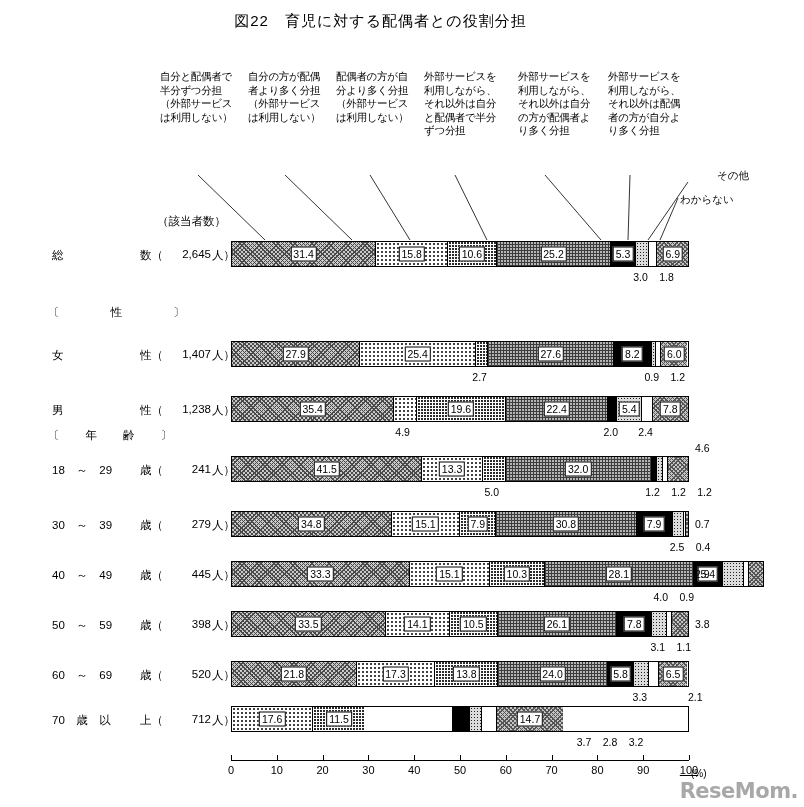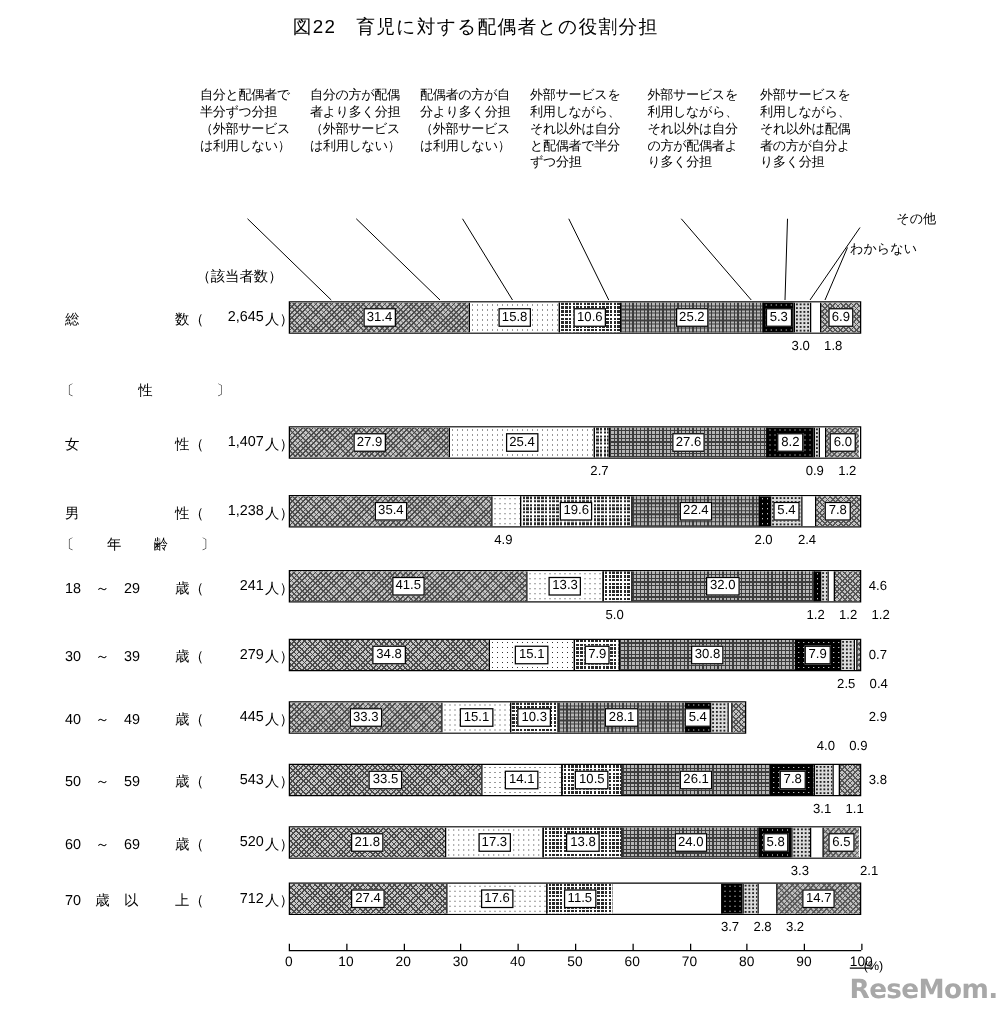--- a/index.html
+++ b/index.html
@@ -256,21 +256,21 @@
         </div>
         <div class="seg p4" style="width: 1.2%;"></div>
         <div class="seg p5" style="width: 1.2%;"></div>
         <div class="seg p6" style="width: 1.2%;"></div>
         <div class="seg p7" style="width: 4.6%;"></div>
       </div>
       <div class="outval" style="left: 484.434px; top: 486px;">5.0</div>
       <div class="outval" style="left: 645.192px; top: 486px;">1.2</div>
       <div class="outval" style="left: 671.192px; top: 486px;">1.2</div>
       <div class="outval" style="left: 697.192px; top: 486px;">1.2</div>
-      <div class="outval" style="left: 695px; top: 463px;">4.6</div>
+      <div class="outval" style="left: 695px; top: 442px;">4.6</div>
       <div class="lab-a" style="left: 52px; top: 518px;">30　～　39</div>
       <div class="lab-b" style="left: 140px; top: 518px;">歳（</div>
       <div class="lab-n" style="left: 165px; top: 518px;">279</div>
       <div class="lab-unit" style="left: 212px; top: 518px;">人）</div>
       <div class="bar" style="left: 231px; top: 511px; width: 458px;">
         <div class="seg p0" style="width: 34.8%;">
           <span class="v">34.8</span>
         </div>
         <div class="seg p1" style="width: 15.1%;">
           <span class="v">15.1</span>
@@ -288,21 +288,21 @@
         <div class="seg p6" style="width: 0.4%;"></div>
         <div class="seg p7" style="width: 0.7%;"></div>
       </div>
       <div class="outval" style="left: 669.695px; top: 541px;">2.5</div>
       <div class="outval" style="left: 695.695px; top: 541px;">0.4</div>
       <div class="outval" style="left: 695px; top: 518px;">0.7</div>
       <div class="lab-a" style="left: 52px; top: 568px;">40　～　49</div>
       <div class="lab-b" style="left: 140px; top: 568px;">歳（</div>
       <div class="lab-n" style="left: 165px; top: 568px;">445</div>
       <div class="lab-unit" style="left: 212px; top: 568px;">人）</div>
-      <div class="bar" style="left: 231px; top: 561px; width: 366px;">
+      <div class="bar" style="left: 231px; top: 561px; width: 533px;">
         <div class="seg p0" style="width: 33.3%;">
           <span class="v">33.3</span>
         </div>
         <div class="seg p1" style="width: 15.1%;">
           <span class="v">15.1</span>
         </div>
         <div class="seg p2" style="width: 10.3%;">
           <span class="v">10.3</span>
         </div>
         <div class="seg p3" style="width: 28.1%;">
@@ -313,21 +313,21 @@
         </div>
         <div class="seg p5" style="width: 4%;"></div>
         <div class="seg p6" style="width: 0.9%;"></div>
         <div class="seg p7" style="width: 2.9%;"></div>
       </div>
       <div class="outval" style="left: 653.436px; top: 591px;">4.0</div>
       <div class="outval" style="left: 679.436px; top: 591px;">0.9</div>
       <div class="outval" style="left: 695px; top: 568px;">2.9</div>
       <div class="lab-a" style="left: 52px; top: 618px;">50　～　59</div>
       <div class="lab-b" style="left: 140px; top: 618px;">歳（</div>
-      <div class="lab-n" style="left: 165px; top: 618px;">543</div>
+      <div class="lab-n" style="left: 165px; top: 618px;">398</div>
       <div class="lab-unit" style="left: 212px; top: 618px;">人）</div>
       <div class="bar" style="left: 231px; top: 611px; width: 458px;">
         <div class="seg p0" style="width: 33.5%; text-align: right;">
           <span class="v">33.5</span>
         </div>
         <div class="seg p1" style="width: 14.1%;">
           <span class="v">14.1</span>
         </div>
         <div class="seg p2" style="width: 10.5%;">
           <span class="v">10.5</span>
@@ -371,23 +371,20 @@
           <span class="v">6.5</span>
         </div>
       </div>
       <div class="outval" style="left: 632.597px; top: 691px;">3.3</div>
       <div class="outval" style="left: 688px; top: 691px;">2.1</div>
       <div class="lab-a" style="left: 52px; top: 713px;">70　歳　以</div>
       <div class="lab-b" style="left: 140px; top: 713px;">上（</div>
       <div class="lab-n" style="left: 165px; top: 713px;">712</div>
       <div class="lab-unit" style="left: 212px; top: 713px;">人）</div>
       <div class="bar" style="left: 231px; top: 706px; width: 458px;">
-        <div class="seg p0" style="width: 27.4%;">
-          <span class="v">27.4</span>
-        </div>
         <div class="seg p1" style="width: 17.6%;">
           <span class="v">17.6</span>
         </div>
         <div class="seg p2" style="width: 11.5%;">
           <span class="v">11.5</span>
         </div>
         <div class="seg p3" style="width: 19.1%; margin-top: 48px;">
           <span class="v">19.1</span>
         </div>
         <div class="seg p4" style="width: 3.7%;"></div>

